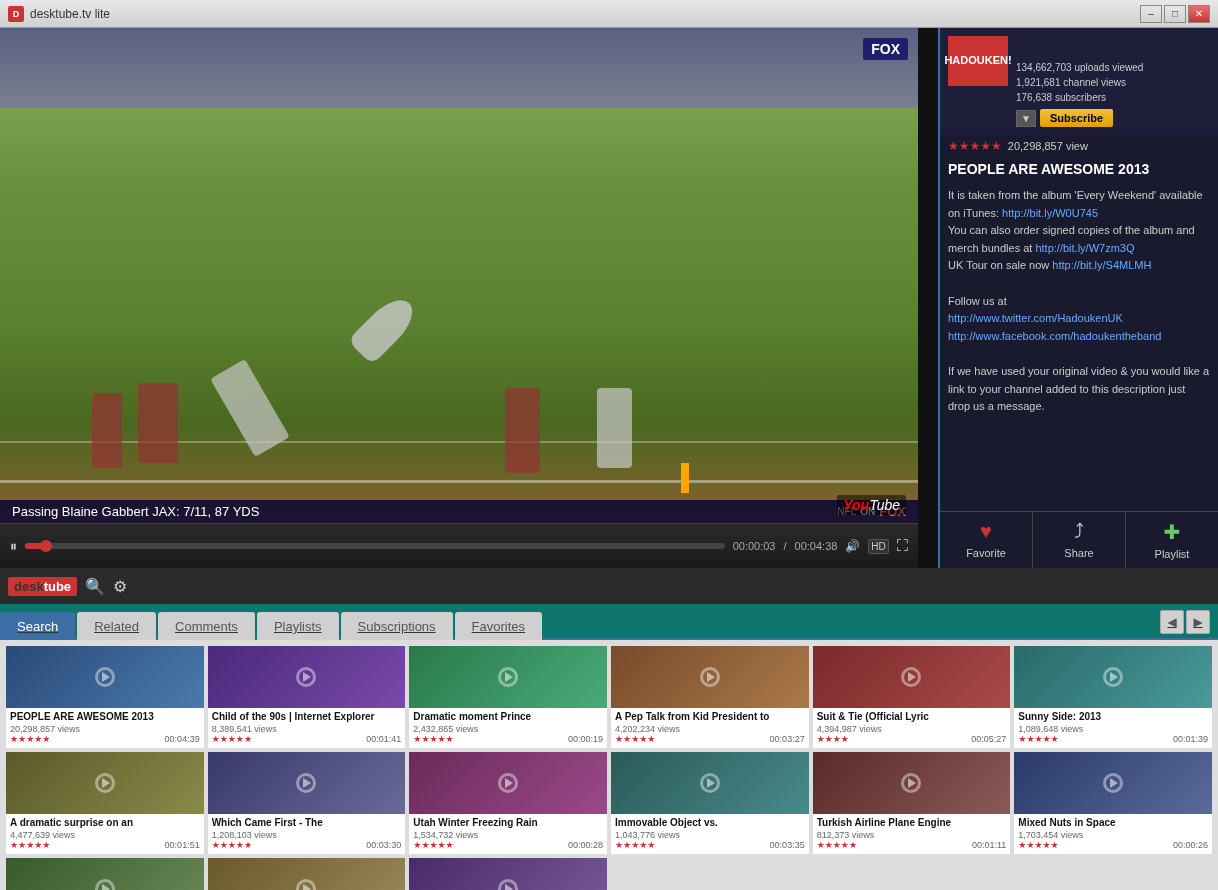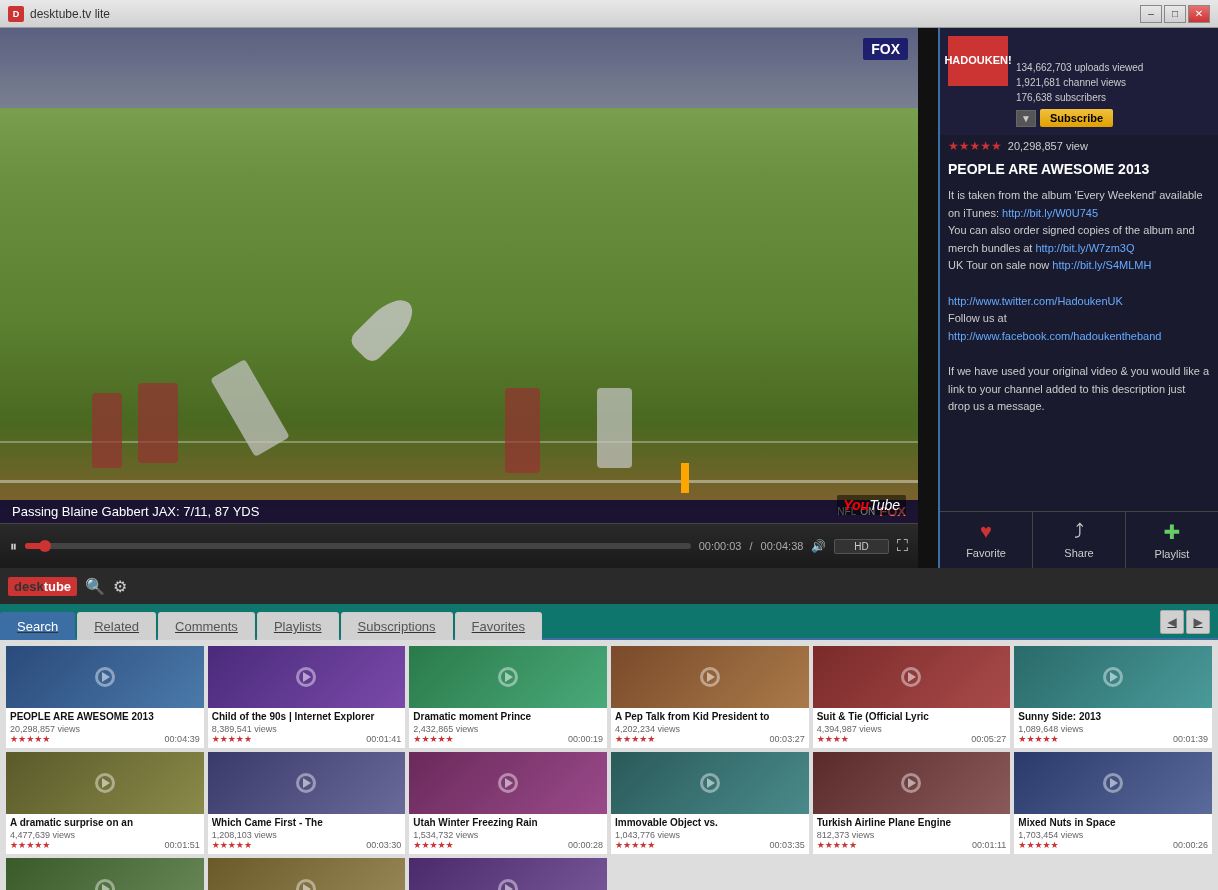--- a/index.html
+++ b/index.html
@@ -42,21 +42,21 @@
       padding: 0 10px;
       gap: 8px;
       border-top: 1px solid #444;
     }
     .ctrl-icon { color: #ccc; cursor: pointer; font-size: 14px; }
     #progress-bar { flex: 1; height: 6px; background: #444; border-radius: 3px; position: relative; cursor: pointer; }
     #progress-fill { width: 3%; height: 100%; background: #cc3333; border-radius: 3px; }
     #progress-handle { width: 12px; height: 12px; background: #cc3333; border-radius: 50%; position: absolute; top: -3px; left: 3%; margin-left: -6px; }
     .time-label { color: #aaa; font-size: 11px; white-space: nowrap; }
     .volume-icon { color: #ccc; font-size: 12px; }
-    .quality-btn { color: #ccc; border: 1px solid #555; padding: 1px 19px; font-size: 10px; background: #333; cursor: pointer; border-radius: 2px; }
+    .quality-btn { color: #ccc; border: 1px solid #555; padding: 1px 2px; font-size: 10px; background: #333; cursor: pointer; border-radius: 2px; }
     .fullscreen-btn { color: #ccc; font-size: 16px; cursor: pointer; }
 
     
     #sidebar { width: 280px; background: #1a1a2e; display: flex; flex-direction: column; border-left: 2px solid #3a6ea5; }
     #channel-header { background: #1e1e3a; padding: 8px; display: flex; gap: 8px; align-items: flex-start; }
     #channel-thumb { width: 60px; height: 50px; background: #cc3333; display: flex; align-items: center; justify-content: center; color: white; font-weight: bold; font-size: 10px; text-align: center; flex-shrink: 0; }
     #channel-info { flex: 1; margin-top: 24px; }
     .channel-stat { color: #ccc; font-size: 10px; line-height: 1.5; }
     #subscribe-row { display: flex; gap: 4px; align-items: center; margin-top: 4px; }
     #dropdown-btn { background: #555; color: #ccc; border: 1px solid #666; padding: 2px 4px; font-size: 10px; cursor: pointer; }
@@ -215,22 +215,22 @@
         <span class="view-count">20,298,857 view</span>
       </div>
 
       <div id="video-title-sidebar">PEOPLE ARE AWESOME 2013</div>
 
       <div id="description">
         <p>It is taken from the album 'Every Weekend' available on iTunes: <a>http://bit.ly/W0U745</a></p>
         <p>You can also order signed copies of the album and merch bundles at <a>http://bit.ly/W7zm3Q</a></p>
         <p>UK Tour on sale now <a>http://bit.ly/S4MLMH</a></p>
         <br>
+        <p>Follow us at</p>
         <p><a>http://www.twitter.com/HadoukenUK</a></p>
-        <p>Follow us at</p>
         <p><a>http://www.facebook.com/hadoukentheband</a></p>
         <br>
         <p>If we have used your original video &amp; you would like a link to your channel added to this description just drop us a message.</p>
       </div>
 
       <div id="action-buttons">
         <div class="action-btn">
           <span class="action-icon fav-icon">♥</span>
           <span>Favorite</span>
         </div>

